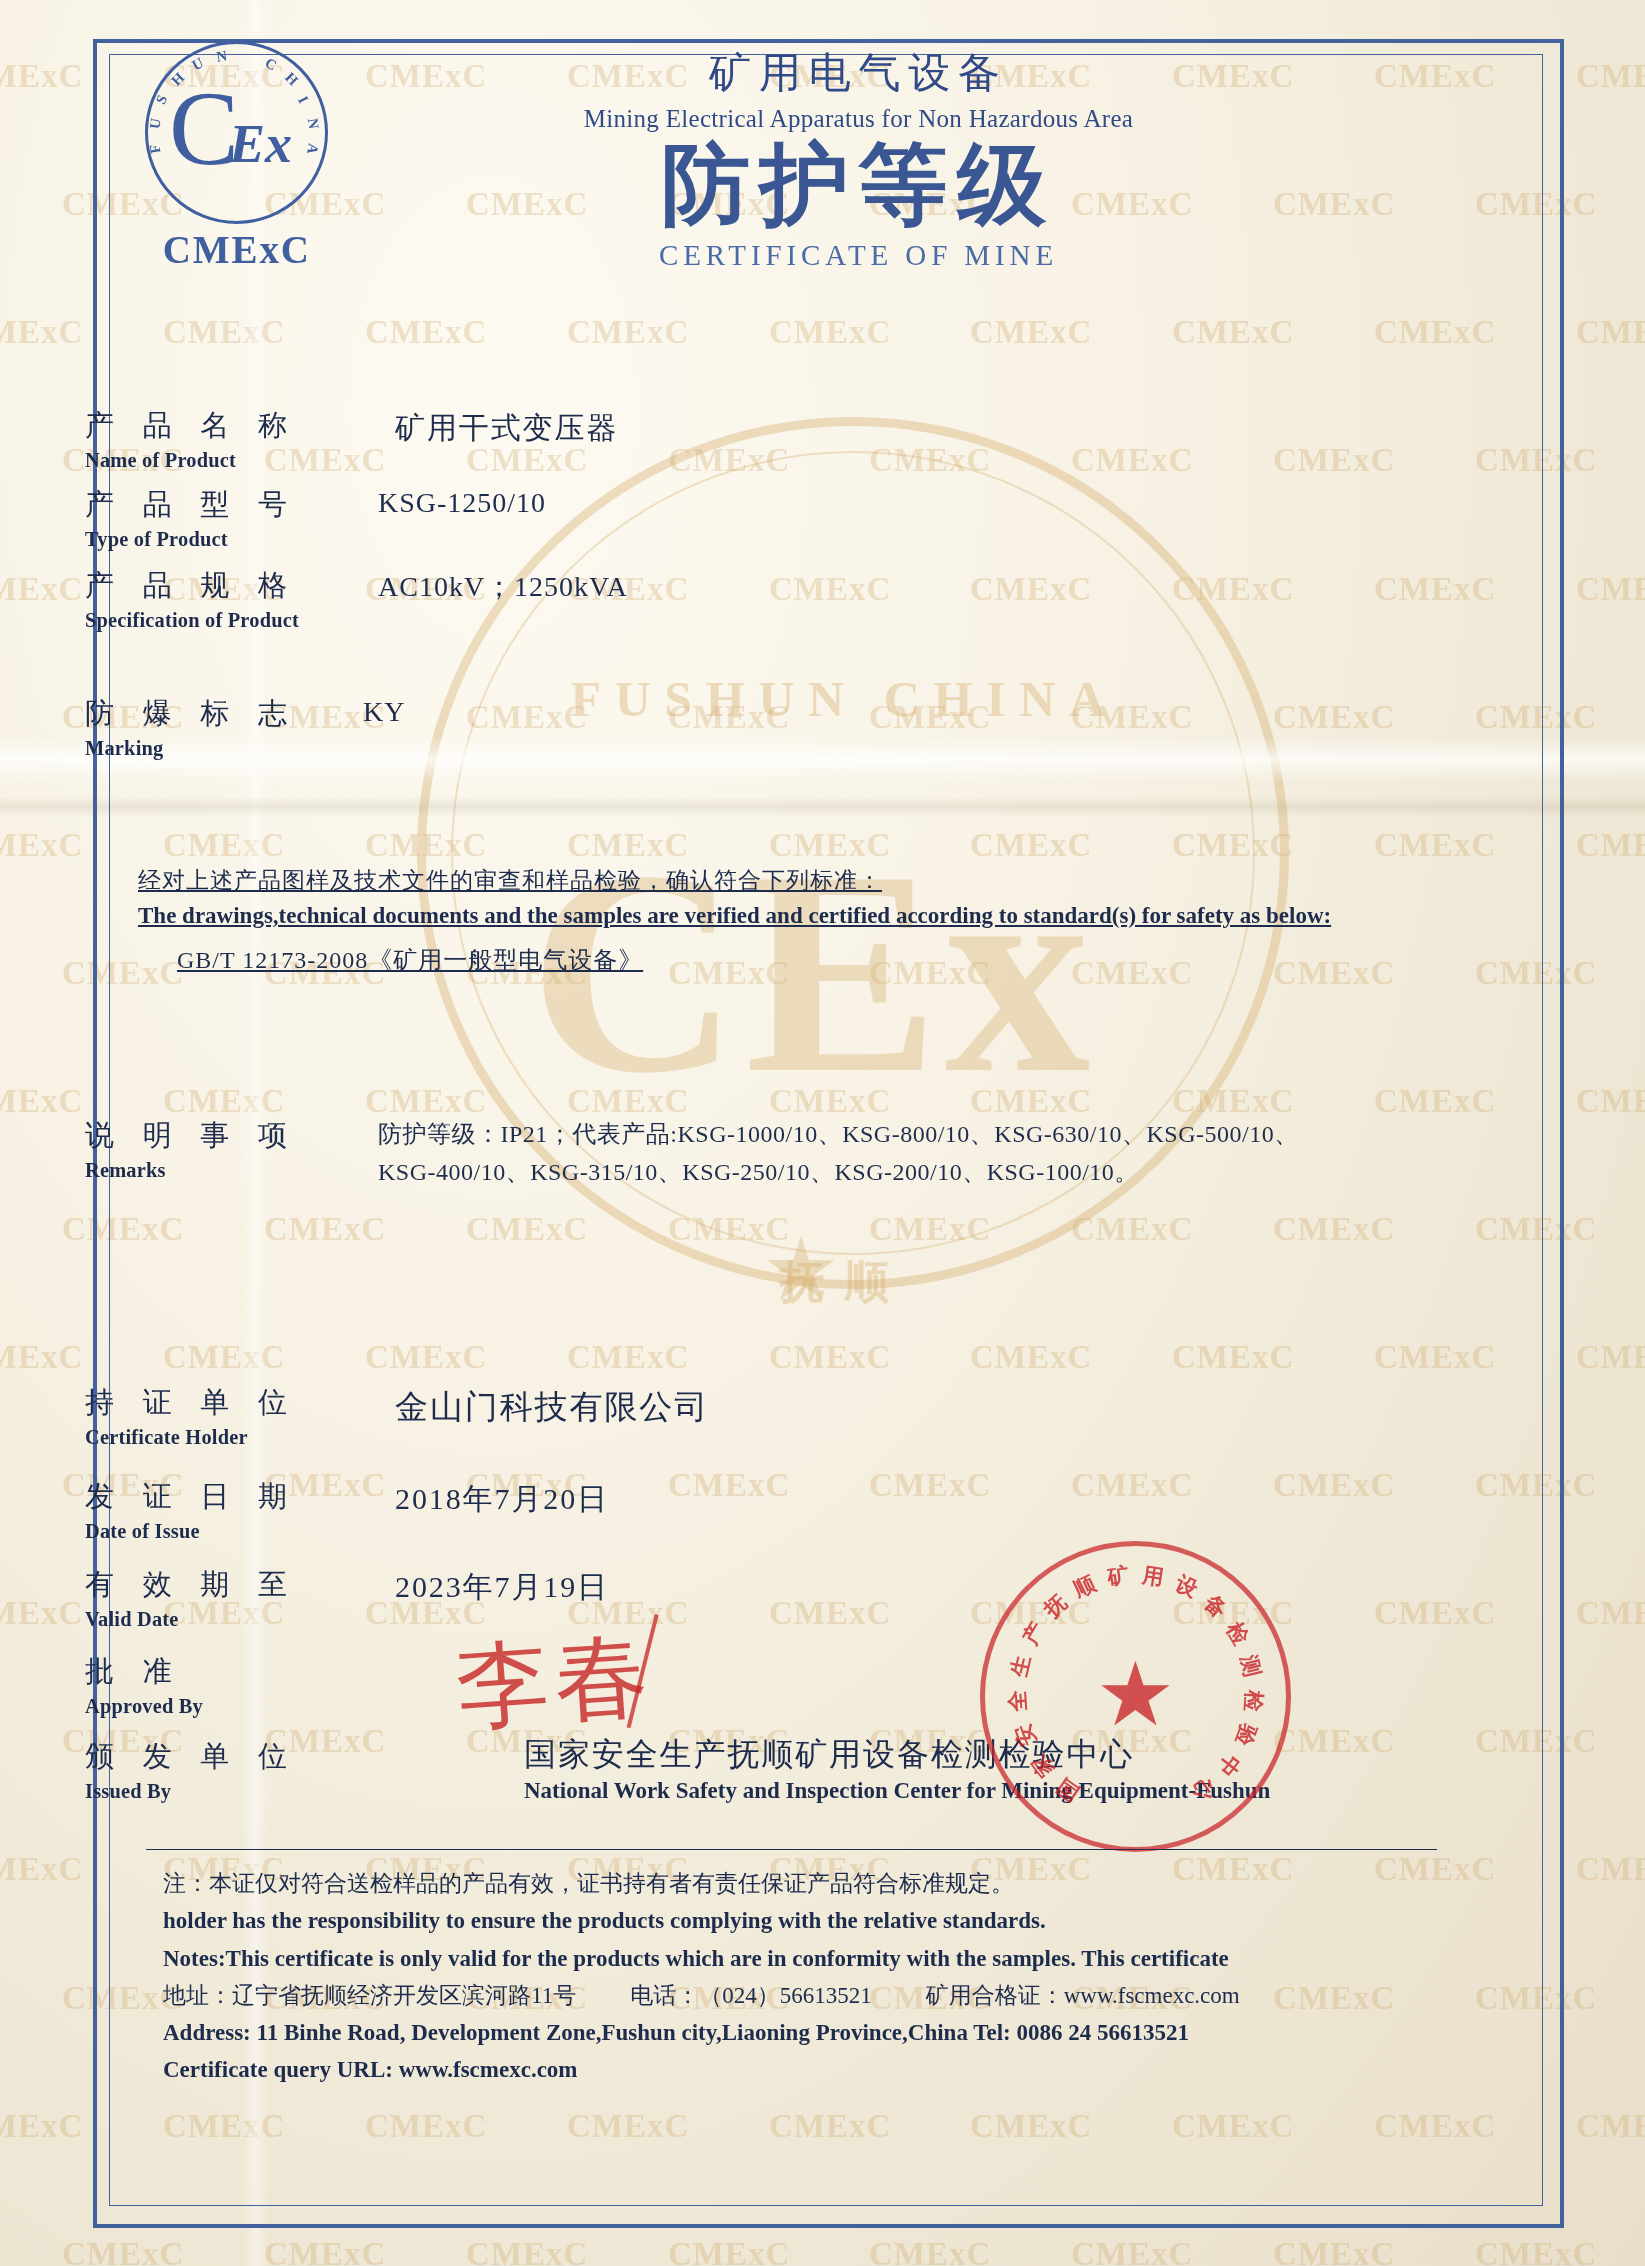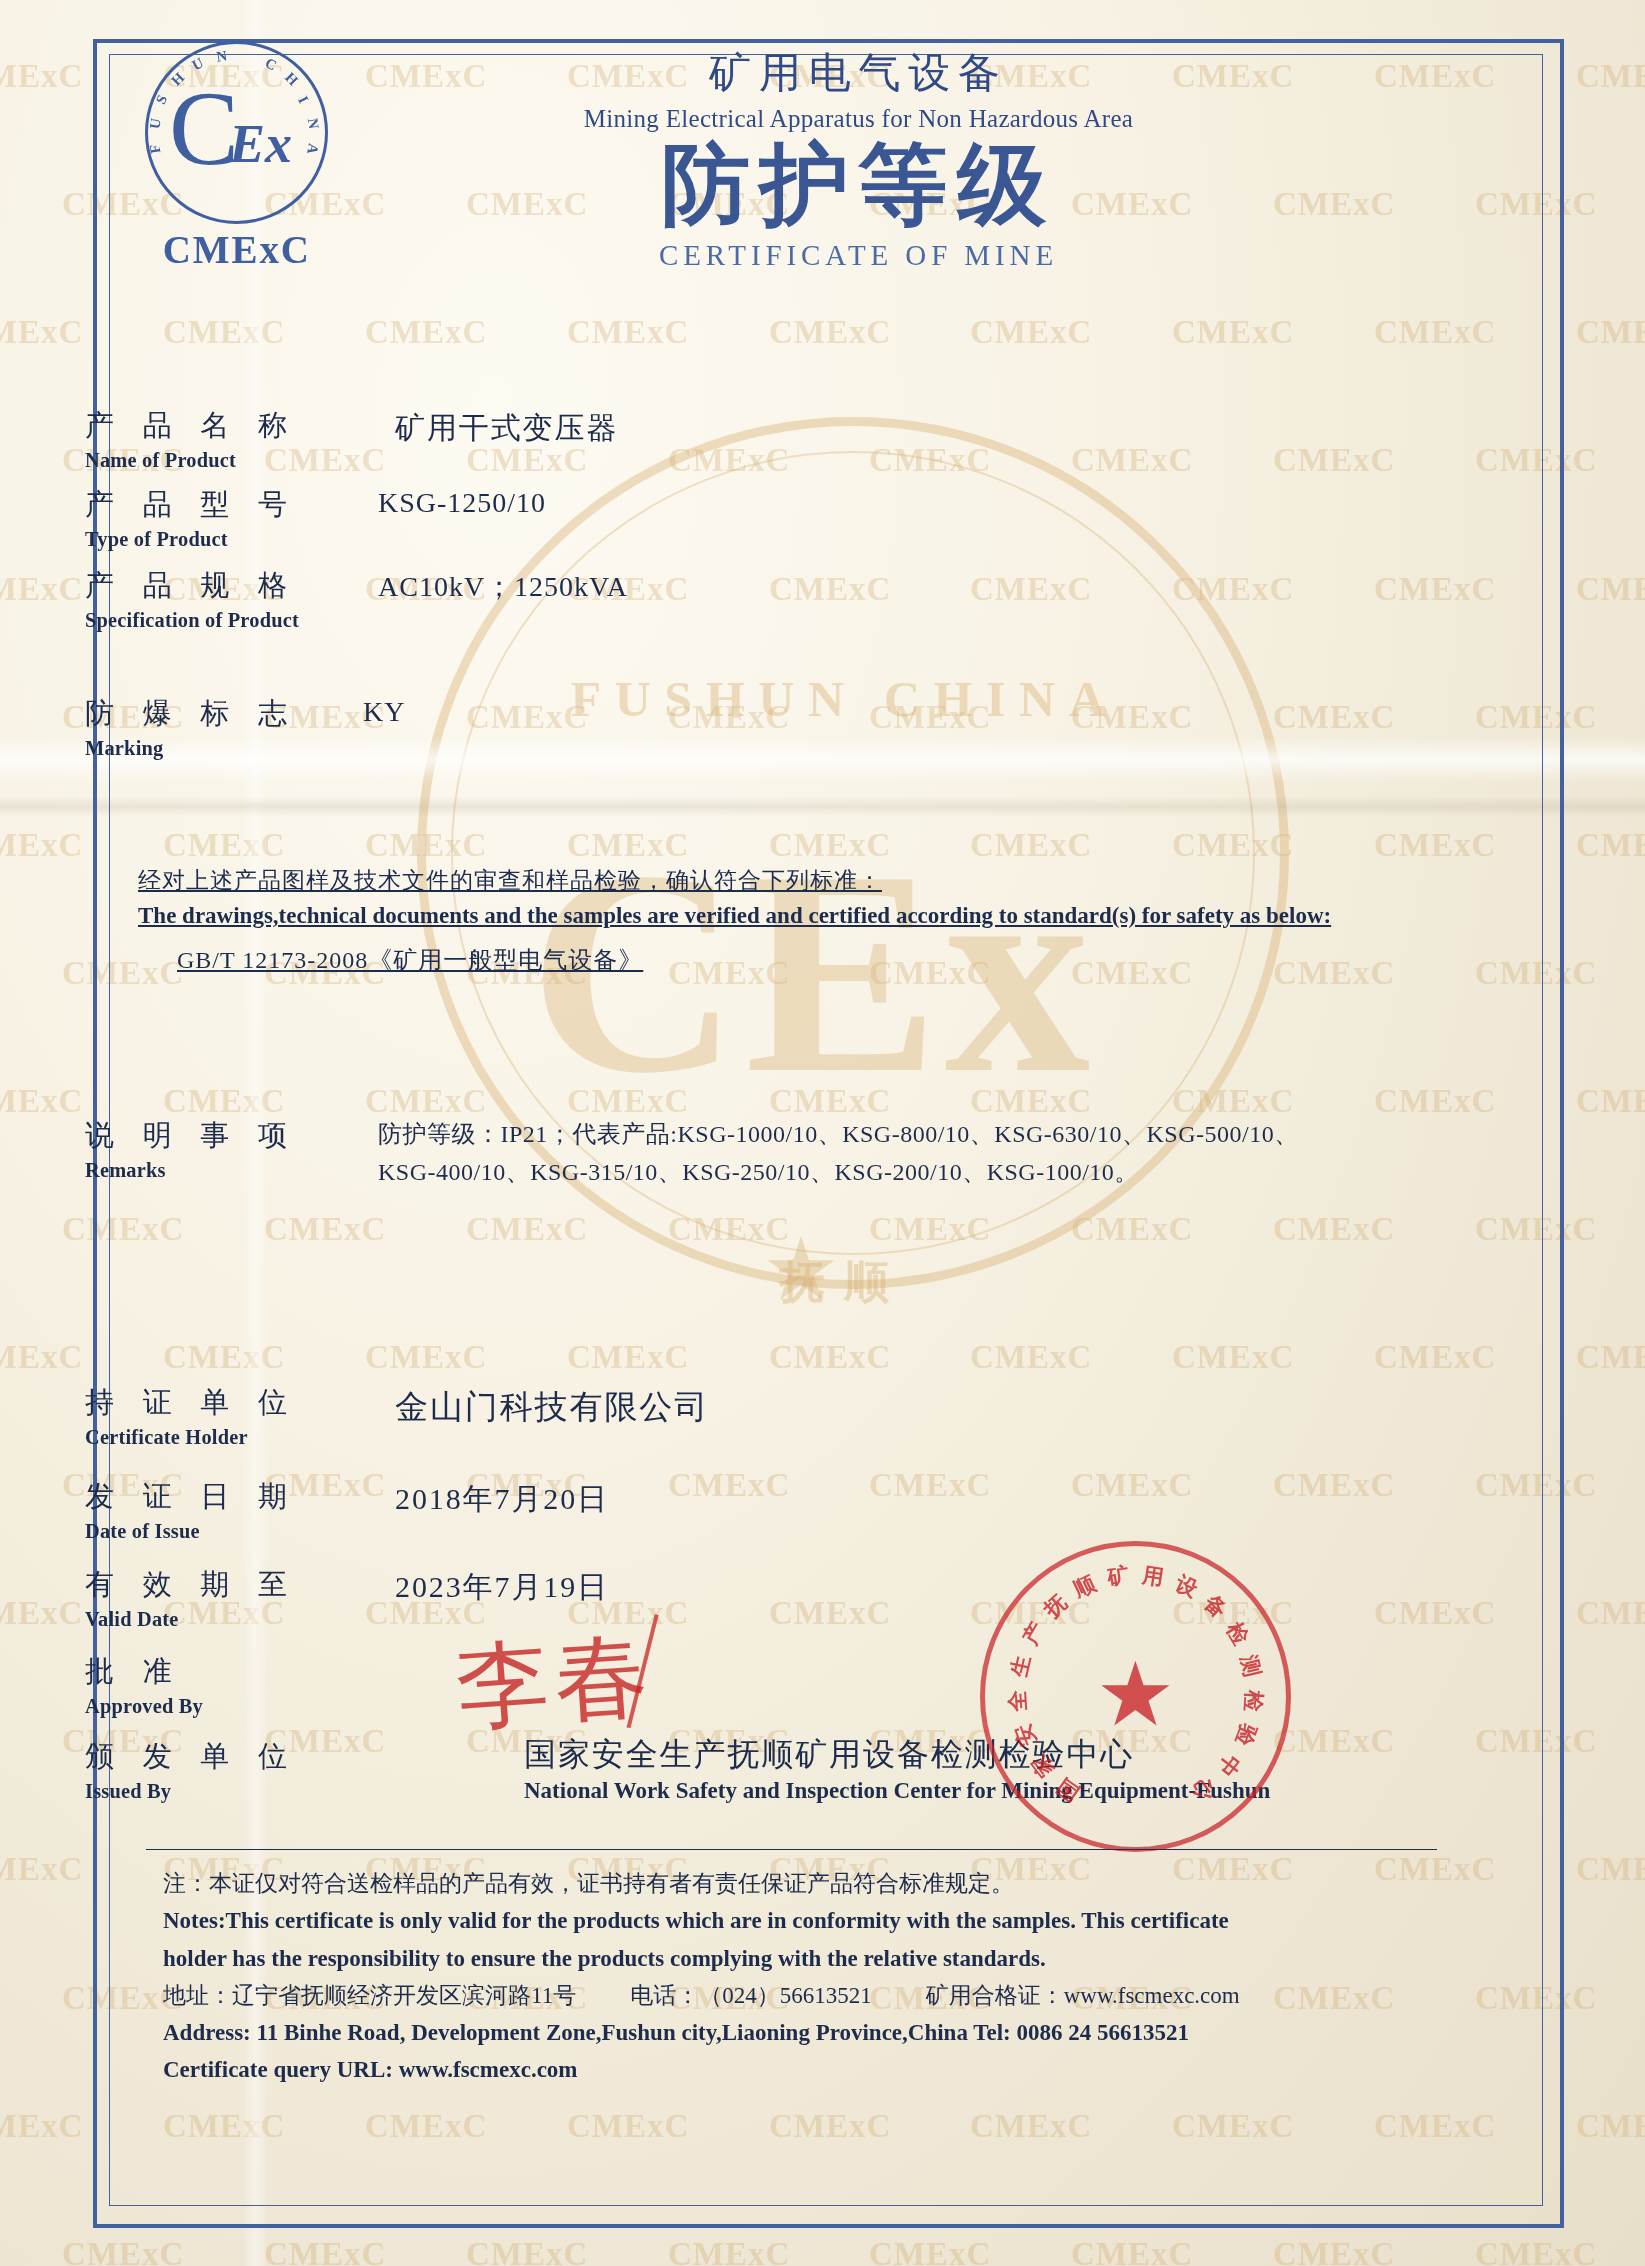--- a/index.html
+++ b/index.html
@@ -667,22 +667,22 @@
         <span style="transform: rotate(127.941deg);">中</span>
         <span style="transform: rotate(145deg);">心</span>
       </div>
     <div class="stamp-star">★</div>
   </div>
 
   <div class="divider"></div>
 
   <div class="notes">
     <div>注：本证仅对符合送检样品的产品有效，证书持有者有责任保证产品符合标准规定。</div>
+    <div class="b">holder has the responsibility to ensure the products complying with the relative standards.</div>
     <div class="b">Notes:This certificate is only valid for the products which are in conformity with the samples. This  certificate</div>
-    <div class="b">holder has the responsibility to ensure the products complying with the relative standards.</div>
     <div class="row">
       <span>地址：</span><span>辽宁省抚顺经济开发区滨河路11号</span><span class="sp1"></span><span>电话：</span><span>（024）56613521</span><span class="sp2"></span><span>矿用合格证：</span><span>www.fscmexc.com</span>
     </div>
     <div class="b">Address: 11 Binhe Road, Development Zone,Fushun city,Liaoning Province,China  Tel:   0086 24  56613521</div>
     <div class="b">Certificate query URL:  www.fscmexc.com</div>
   </div>
 
 </div>
 
 

